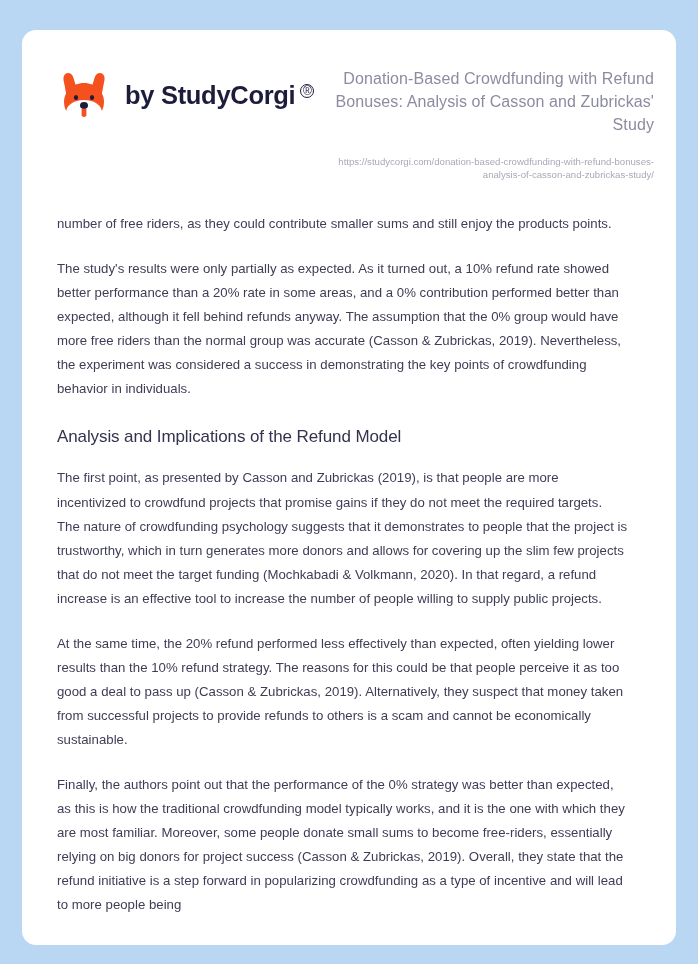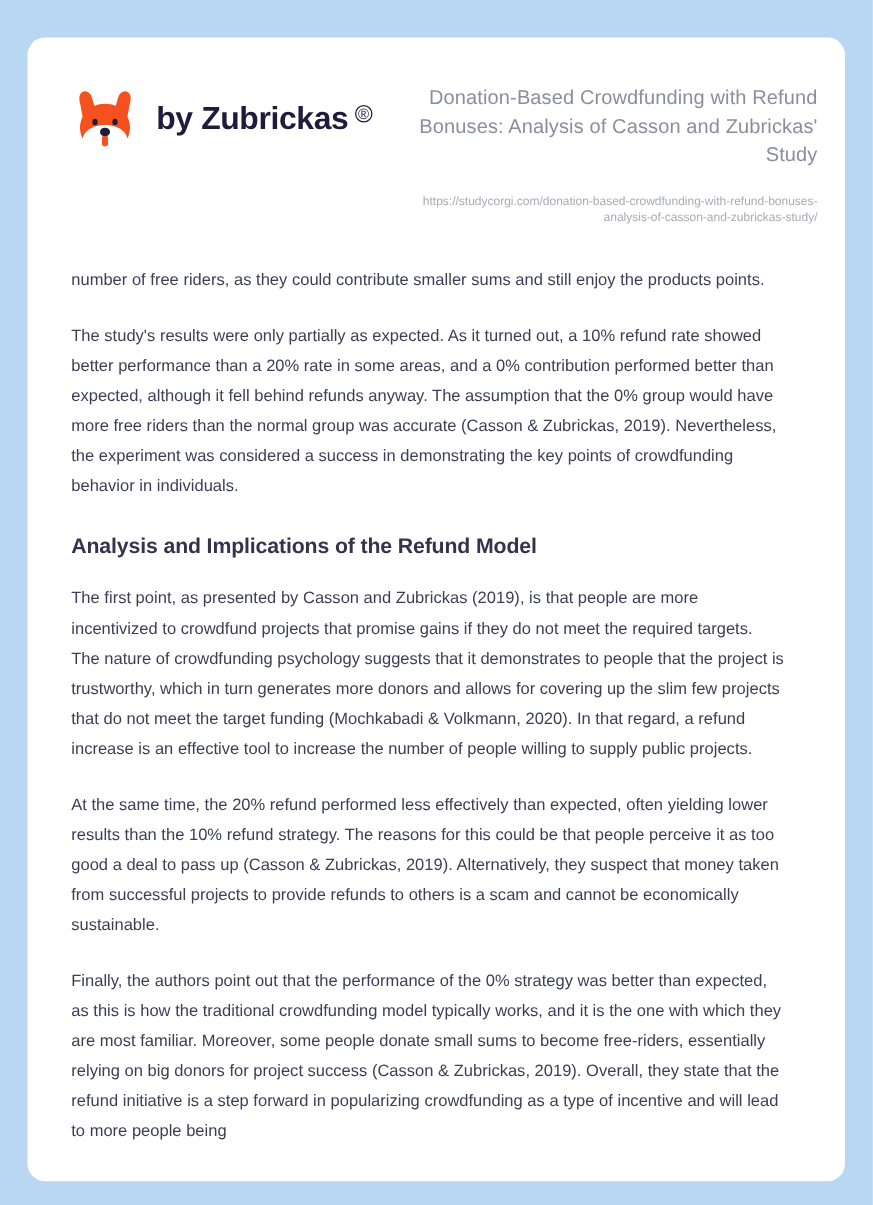--- a/index.html
+++ b/index.html
@@ -99,21 +99,21 @@
   }
   .content p {
     font-size: 13.2px;
     line-height: 1.82;
     color: #3d3d56;
     margin: 0 0 21px 0;
     letter-spacing: 0.02px;
   }
   .content h2 {
     font-size: 17px;
-    font-weight: bold;
+    font-weight: normal;
     color: #33334e;
     margin: 26px 0 19px 0;
     letter-spacing: -0.1px;
   }
   .content p:last-child { margin-bottom: 13px; }
 </style>
 </head>
 <body>
 
 <div id="page">
@@ -133,21 +133,21 @@
           <path d="M28 31 C38.5 31 46 36.5 46 43.5 C46 49 38.5 52.5 28 52.5 C17.5 52.5 10 49 10 43.5 C10 36.5 17.5 31 28 31 Z" fill="#ffffff"></path>
 
           <ellipse cx="20" cy="28.5" rx="2.1" ry="2.6" fill="#1d1c3b"></ellipse>
           <ellipse cx="36" cy="28.5" rx="2.1" ry="2.6" fill="#1d1c3b"></ellipse>
 
           <ellipse cx="28" cy="36.5" rx="4" ry="3.4" fill="#1d1c3b"></ellipse>
 
           <path d="M25.6 40.5 C25.6 39.6 30.4 39.6 30.4 40.5 L30.4 46.5 C30.4 48.4 25.6 48.4 25.6 46.5 Z" fill="#f4511e"></path>
         </svg>
         <div class="brand-text">
-          <span>by Zubrickas</span>
+          <span>by StudyCorgi</span>
           <span class="reg-mark">®</span>
         </div>
       </div>
 
       <div class="doc-meta">
         <p class="doc-title">Donation-Based Crowdfunding with Refund Bonuses: Analysis of Casson and Zubrickas' Study</p>
         <p class="doc-url">https://studycorgi.com/donation-based-crowdfunding-with-refund-bonuses-analysis-of-casson-and-zubrickas-study/</p>
       </div>
 
     </div>

